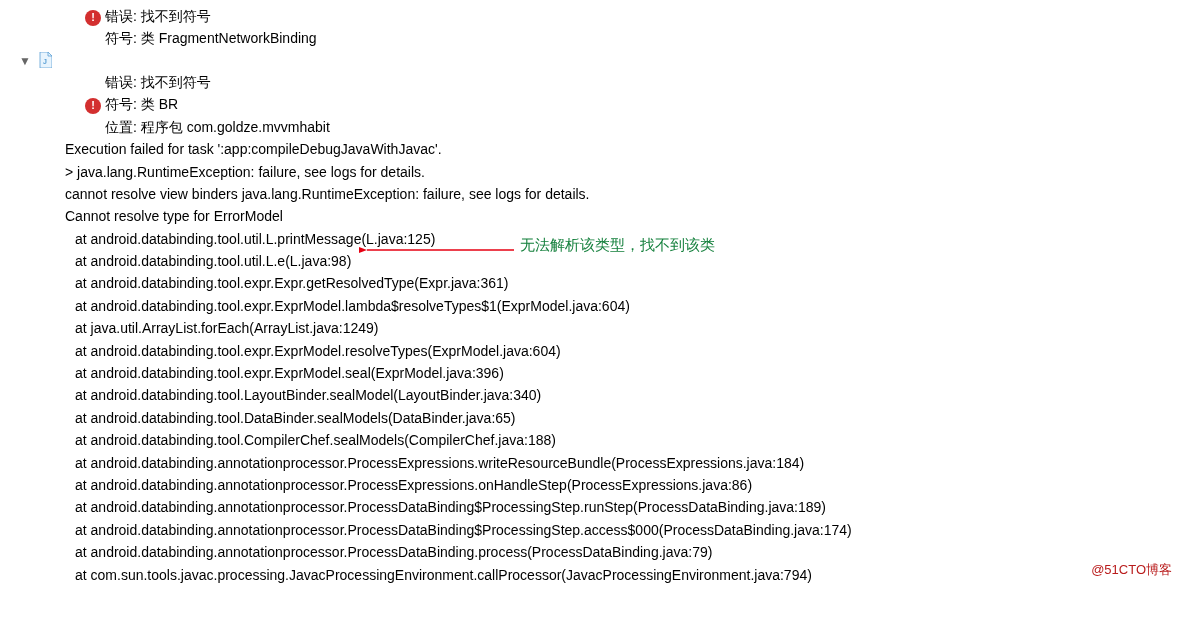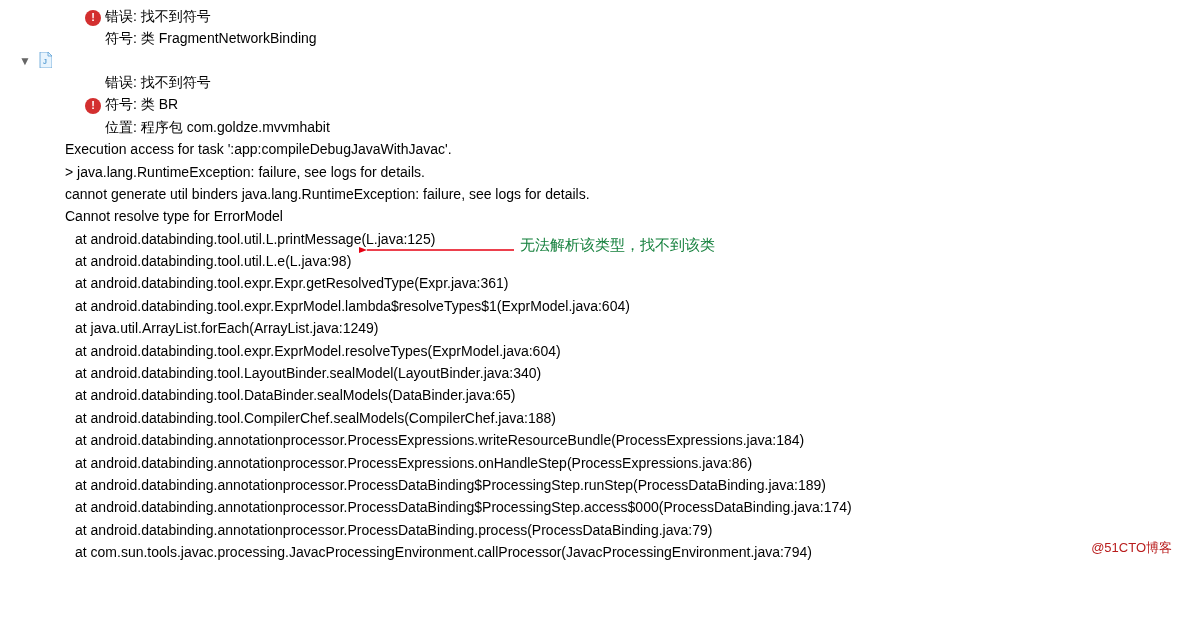--- a/index.html
+++ b/index.html
@@ -144,27 +144,27 @@
   <span class="content">符号:   类 BR</span>
 </div>
 <div class="row">
   <span class="indent-1"></span>
   <span class="icon-col-1"></span>
   <span class="icon-col-2"></span>
   <span class="content">位置: 程序包 com.goldze.mvvmhabit</span>
 </div>
 
 <div class="row indent-exec">
-  <span class="content">Execution access for task ':app:compileDebugJavaWithJavac'.</span>
+  <span class="content">Execution failed for task ':app:compileDebugJavaWithJavac'.</span>
 </div>
 <div class="row indent-exec">
   <span class="content">&gt; java.lang.RuntimeException: failure, see logs for details.</span>
 </div>
 <div class="row indent-exec">
-  <span class="content">cannot generate util binders java.lang.RuntimeException: failure, see logs for details.</span>
+  <span class="content">cannot resolve view binders java.lang.RuntimeException: failure, see logs for details.</span>
 </div>
 <div class="row indent-exec">
   <span class="content">Cannot resolve type for ErrorModel</span>
 </div>
 
 <svg class="annotation-arrow" width="160" height="12">
   <defs>
     <marker id="arrowhead" markerWidth="8" markerHeight="6" refX="0" refY="3" orient="auto">
       <polygon points="8 0, 0 3, 8 6" fill="#e60012"></polygon>
     </marker>
@@ -186,20 +186,23 @@
     <div class="row indent-at">
       <span class="content">at android.databinding.tool.expr.ExprModel.lambda$resolveTypes$1(ExprModel.java:604)</span>
     </div>
     <div class="row indent-at">
       <span class="content">at java.util.ArrayList.forEach(ArrayList.java:1249)</span>
     </div>
     <div class="row indent-at">
       <span class="content">at android.databinding.tool.expr.ExprModel.resolveTypes(ExprModel.java:604)</span>
     </div>
     <div class="row indent-at">
+      <span class="content">at android.databinding.tool.expr.ExprModel.seal(ExprModel.java:396)</span>
+    </div>
+    <div class="row indent-at">
       <span class="content">at android.databinding.tool.LayoutBinder.sealModel(LayoutBinder.java:340)</span>
     </div>
     <div class="row indent-at">
       <span class="content">at android.databinding.tool.DataBinder.sealModels(DataBinder.java:65)</span>
     </div>
     <div class="row indent-at">
       <span class="content">at android.databinding.tool.CompilerChef.sealModels(CompilerChef.java:188)</span>
     </div>
     <div class="row indent-at">
       <span class="content">at android.databinding.annotationprocessor.ProcessExpressions.writeResourceBundle(ProcessExpressions.java:184)</span>

